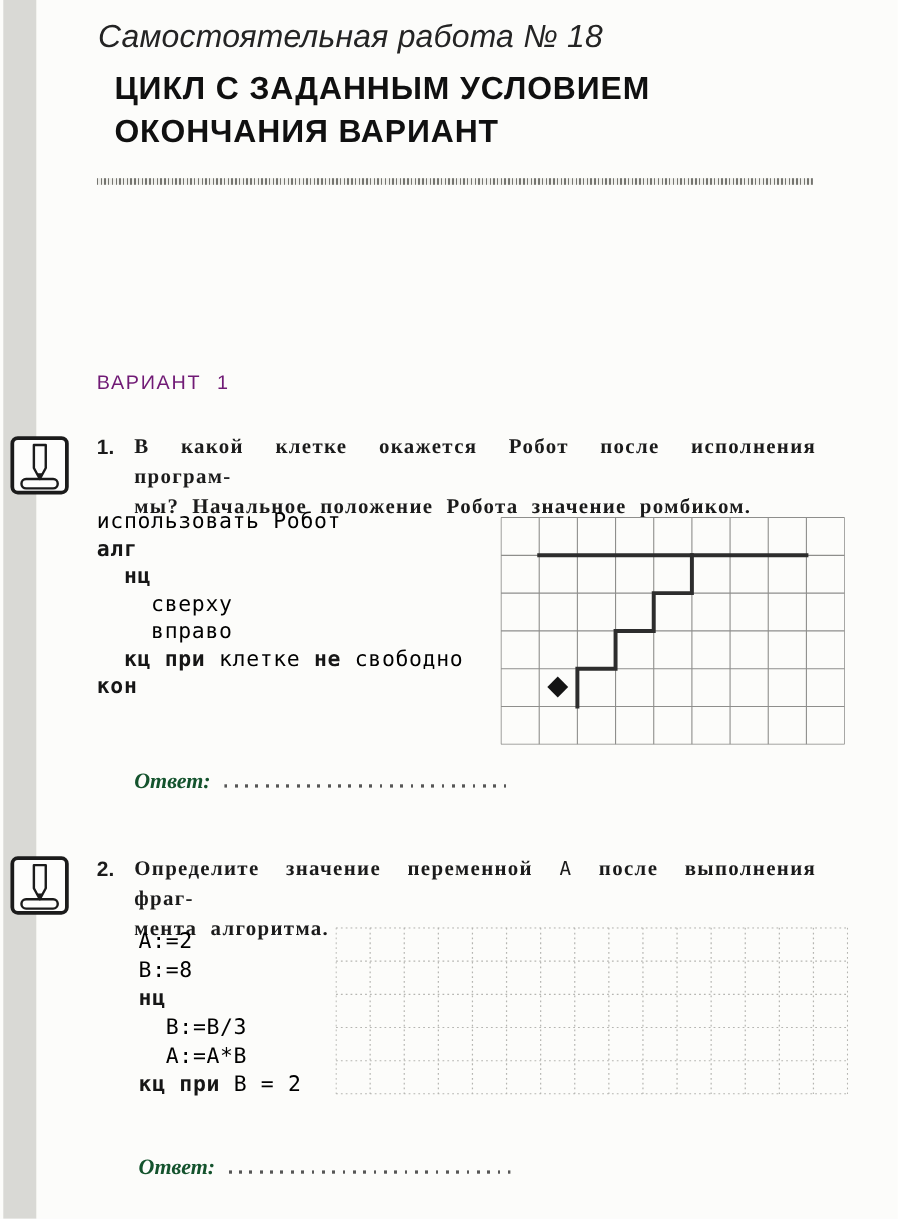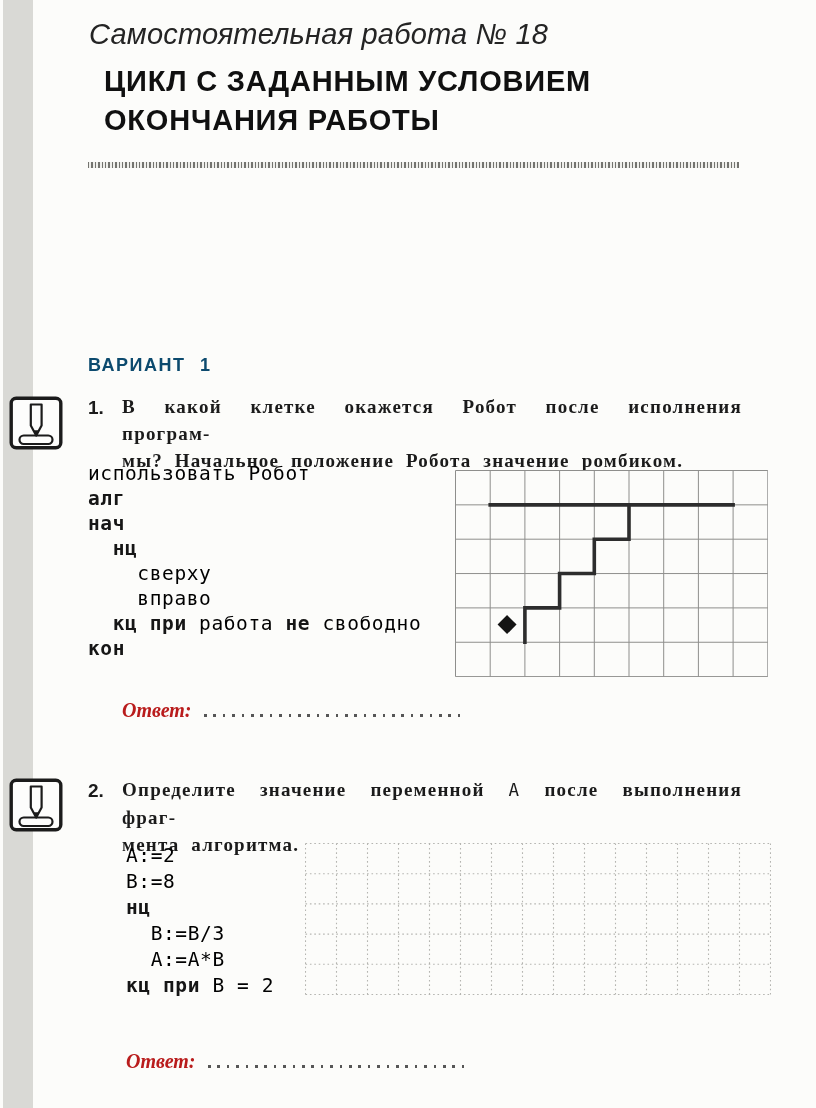--- a/index.html
+++ b/index.html
@@ -7,22 +7,22 @@
   .page{position:relative;width:816px;height:1108px;background:#fcfcfa;overflow:hidden;
         font-family:"Liberation Sans", sans-serif;color:#1c1c1c;}
   .gray-strip{position:absolute;left:3px;top:0;width:30px;height:100%;background:#d9d9d5;}
 
   .title{position:absolute;left:89px;top:18px;font-style:italic;font-size:29px;
          letter-spacing:0.2px;color:#242424;white-space:nowrap;}
   .heading{position:absolute;left:104px;top:62px;margin:0;font-size:29px;font-weight:bold;
            line-height:39px;letter-spacing:0.8px;color:#101010;width:640px;}
   .divider{position:absolute;left:88px;top:162px;width:651px;height:6px;
            background:repeating-linear-gradient(90deg,#74746f 0 1.3px,#efefeb 1.3px 3.4px);}
-  .variant{position:absolute;left:88px;top:355px;font-size:18px;letter-spacing:1.5px;
-           word-spacing:8px;color:#0c4a6e;font-weight:bold;}
+  .variant{position:absolute;left:88px;top:338px;font-size:18px;letter-spacing:1.5px;
+           word-spacing:8px;color:#701a75;}
 
   .question{position:absolute;left:88px;width:654px;font-family:"Liberation Serif", serif;
             font-weight:bold;font-size:19px;line-height:27px;color:#1b1b1b;
             letter-spacing:1.2px;word-spacing:6px;}
   .q1{top:393px;}
   .q2{top:776px;}
   .qnum{position:absolute;left:0;top:1px;font-family:"Liberation Sans", sans-serif;
         font-size:19px;font-weight:bold;letter-spacing:0;}
   .qtext{margin-left:34px;}
   .qtext .line.jl{text-align:justify;text-align-last:justify;}
@@ -33,40 +33,40 @@
   .code .line{white-space:pre;}
   .code1{left:88px;top:461px;line-height:25px;}
   .code2{left:126px;top:843px;line-height:26px;}
   .code .g{color:#000000;}
   .code .k{color:#161616;font-weight:bold;}
 
   .robotgrid{position:absolute;left:455px;top:470px;line-height:0;}
   .dotgrid{position:absolute;left:305px;top:843px;line-height:0;}
 
   .answer{position:absolute;font-family:"Liberation Serif", serif;font-size:20px;
-          font-weight:bold;font-style:italic;color:#b91c1c;}
+          font-weight:bold;font-style:italic;color:#14532d;}
   .a1{left:122px;top:699px;}
   .a2{left:126px;top:1050px;}
   .dots{display:inline-block;width:256px;height:3px;margin-left:12px;
         background:repeating-linear-gradient(90deg,#565656 0 2.6px,transparent 2.6px 9.4px);}
 
   .icon{position:absolute;width:54px;height:54px;line-height:0;}
   .icon1{left:9px;top:396px;}
   .icon2{left:9px;top:778px;}
 </style>
 </head>
 <body>
 
 <div class="page">
 
   <div class="gray-strip"></div>
 
   <div class="title">Самостоятельная работа № 18</div>
 
-  <h1 class="heading"><span>ЦИКЛ С ЗАДАННЫМ УСЛОВИЕМ</span><br><span>ОКОНЧАНИЯ РАБОТЫ</span></h1>
+  <h1 class="heading"><span>ЦИКЛ С ЗАДАННЫМ УСЛОВИЕМ</span><br><span>ОКОНЧАНИЯ ВАРИАНТ</span></h1>
 
   <div class="divider"></div>
 
   <div class="variant">ВАРИАНТ 1</div>
 
   <div class="icon icon1">
     <svg width="54" height="54" viewBox="0 0 54 54">
       <rect x="2.2" y="2.2" width="49.6" height="49.6" rx="5" fill="#fdfdfc" stroke="#1b1b1b" stroke-width="3.4"></rect>
       <rect x="10.5" y="39.5" width="33" height="8.5" rx="4.2" fill="#fdfdfc" stroke="#1b1b1b" stroke-width="2.2"></rect>
       <path d="M21.8 8.5 h10.8 v21 l-5.4 10 l-5.4 -10 z" fill="#fdfdfc" stroke="#1b1b1b" stroke-width="2.2" stroke-linejoin="round"></path>
@@ -78,25 +78,24 @@
     <span class="qnum">1.</span>
     <div class="qtext">
         <div class="line jl"><span>В какой клетке окажется Робот после исполнения програм-</span></div>
         <div class="line"><span>мы? Начальное положение Робота значение ромбиком.</span></div>
       </div>
   </div>
 
   <div class="code code1">
       <div class="line"><span class="g">использовать Робот</span></div>
       <div class="line"><span class="k">алг</span></div>
-      <div class="line"><span class="k">нач</span></div>
       <div class="line"><span class="g">  </span><span class="k">нц</span></div>
       <div class="line"><span class="g">    сверху</span></div>
       <div class="line"><span class="g">    вправо</span></div>
-      <div class="line"><span class="g">  </span><span class="k">кц при</span><span class="g"> работа </span><span class="k">не</span><span class="g"> свободно</span></div>
+      <div class="line"><span class="g">  </span><span class="k">кц при</span><span class="g"> клетке </span><span class="k">не</span><span class="g"> свободно</span></div>
       <div class="line"><span class="k">кон</span></div>
     </div>
 
   <div class="robotgrid"><svg width="313.3" height="207.10000000000002">
         <line x1="0.5" y1="0.5" x2="0.5" y2="206.60000000000002" stroke="#8e8e8c" stroke-width="1"></line>
         <line x1="35.2" y1="0.5" x2="35.2" y2="206.60000000000002" stroke="#8e8e8c" stroke-width="1"></line>
         <line x1="69.9" y1="0.5" x2="69.9" y2="206.60000000000002" stroke="#8e8e8c" stroke-width="1"></line>
         <line x1="104.60000000000001" y1="0.5" x2="104.60000000000001" y2="206.60000000000002" stroke="#8e8e8c" stroke-width="1"></line>
         <line x1="139.3" y1="0.5" x2="139.3" y2="206.60000000000002" stroke="#8e8e8c" stroke-width="1"></line>
         <line x1="174" y1="0.5" x2="174" y2="206.60000000000002" stroke="#8e8e8c" stroke-width="1"></line>

